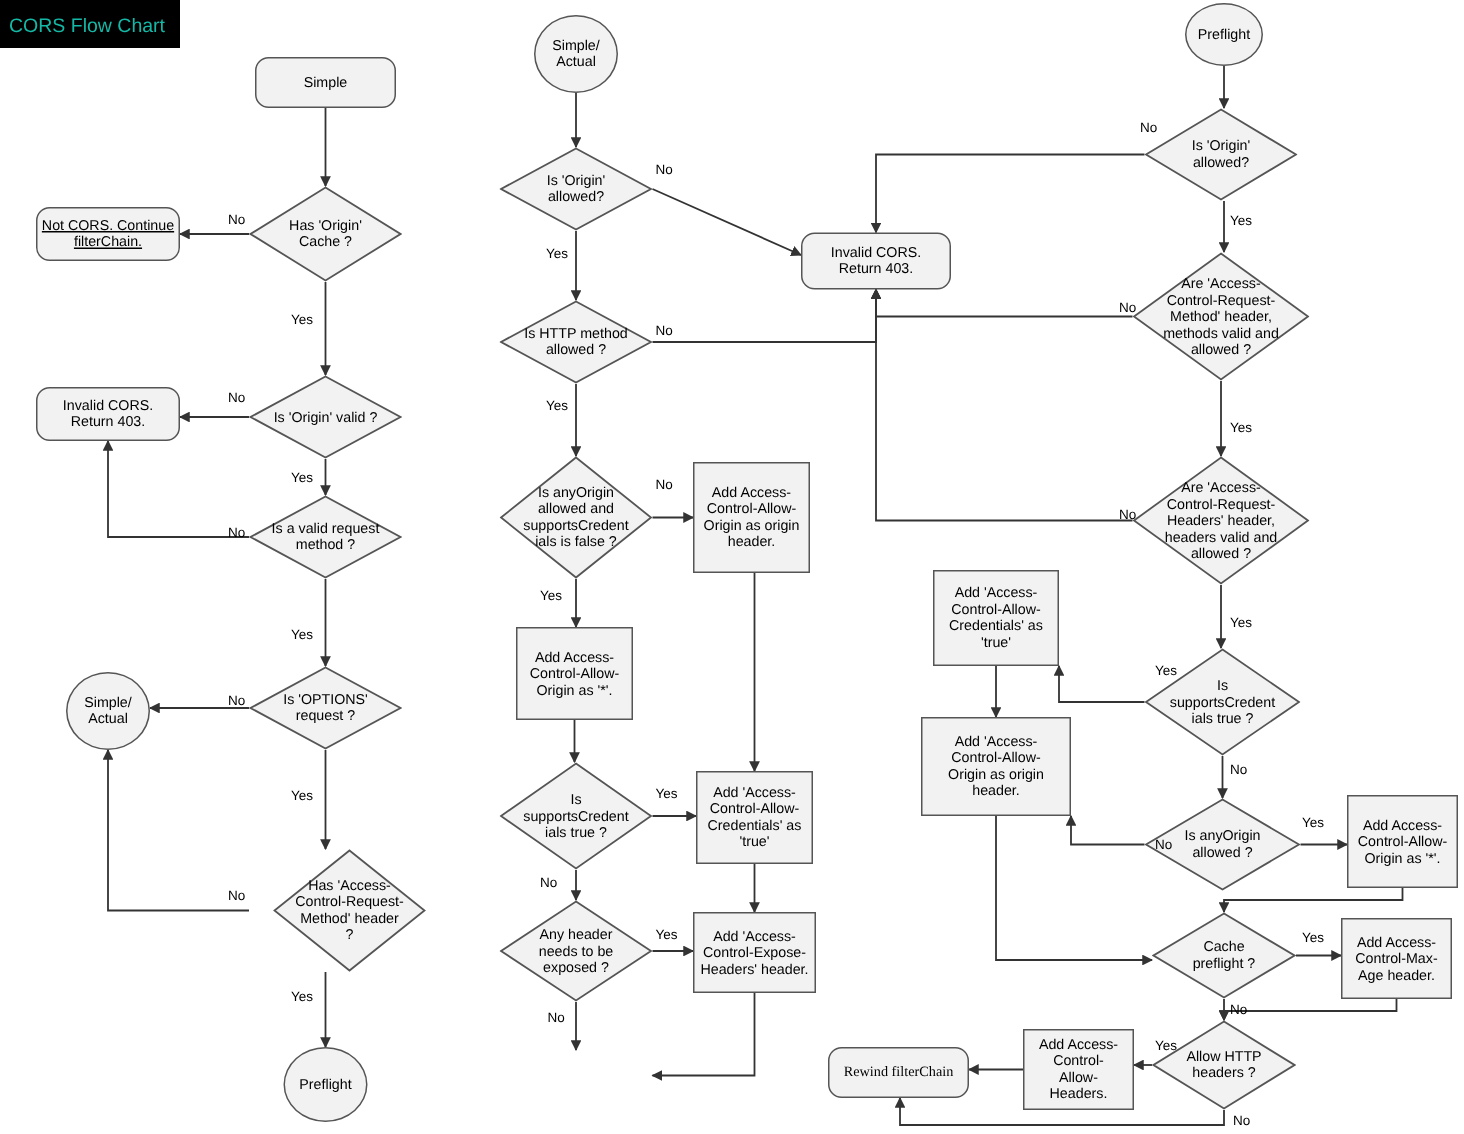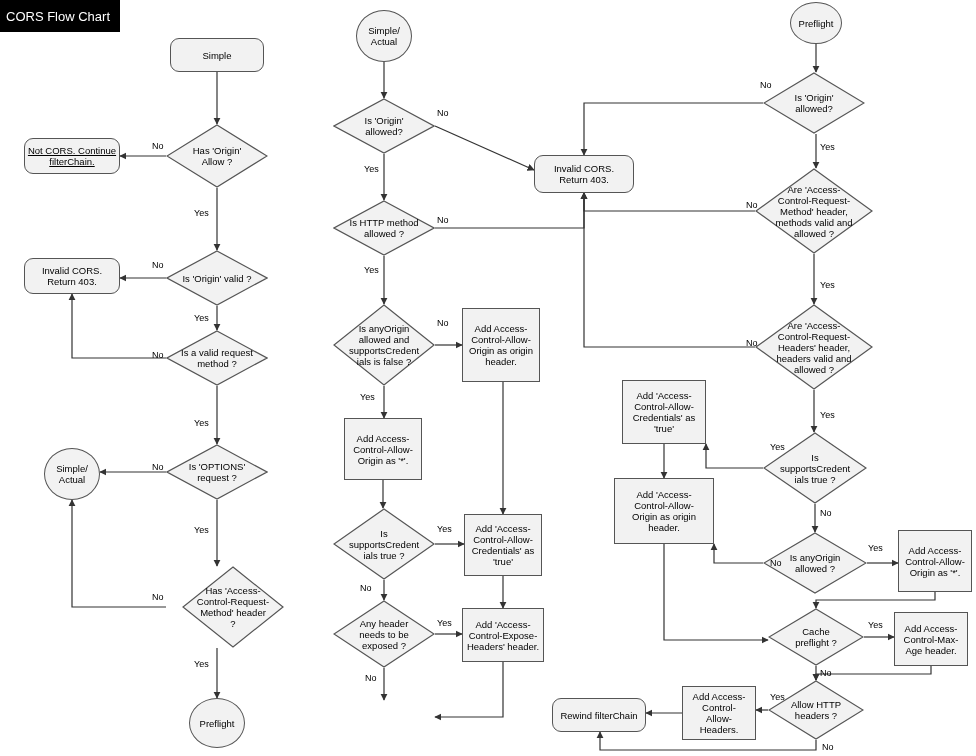--- a/index.html
+++ b/index.html
@@ -7,21 +7,21 @@
   #canvas{position:relative;width:976px;height:756px;overflow:hidden;background:#fff;}
   #canvas svg.edges{position:absolute;left:0;top:0;width:976px;height:756px;pointer-events:none;}
   .node{position:absolute;box-sizing:border-box;display:flex;align-items:center;justify-content:center;text-align:center;font-size:9.5px;line-height:11px;color:#000;background:#f2f2f2;border:1px solid #555;z-index:2;}
   .node .txt{display:block;padding:1px 2px;white-space:pre-line;}
   .rect{border-radius:0;}
   .round{border-radius:9px;}
   .ellipse{border-radius:50%;}
   .diamond{background:transparent;border:none;}
   .diamond .dshape{position:absolute;left:0;top:0;width:100%;height:100%;}
   .diamond .txt{position:relative;z-index:2;}
-  .title{position:absolute;left:0;top:0;width:120px;height:32px;background:#000;color:#ffffff;display:flex;align-items:center;padding-left:6px;box-sizing:border-box;font-size:13px;z-index:5;}
+  .title{position:absolute;left:0;top:0;width:120px;height:32px;background:#000;color:#14b8a6;display:flex;align-items:center;padding-left:6px;box-sizing:border-box;font-size:13px;z-index:5;}
   .elabel{position:absolute;font-size:9px;color:#000;z-index:3;background:transparent;}
 </style>
 </head>
 <body>
 
 <div id="canvas">
 
   <svg class="edges" xmlns="http://www.w3.org/2000/svg">
     <defs>
       <marker id="arw" viewBox="0 0 10 10" refX="9" refY="5" markerWidth="6" markerHeight="6" orient="auto-start-reverse">
@@ -84,21 +84,21 @@
   <div class="title">CORS Flow Chart</div>
 
 <div class="node round" style="left: 170px; top: 38px; width: 94px; height: 34px;">
       <span class="txt">Simple</span>
     </div>
     <div class="node diamond" style="left: 166px; top: 124px; width: 102px; height: 64px;">
       <svg class="dshape" viewBox="0 0 102 64" preserveAspectRatio="none" xmlns="http://www.w3.org/2000/svg">
         <polygon points="51,1 101,32 51,63 1,32" fill="#f2f2f2" stroke="#555" stroke-width="1.2"></polygon>
       </svg>
       <span class="txt">Has 'Origin'
-Allow ?</span>
+Cache ?</span>
     </div>
     <div class="node round" style="left: 24px; top: 138px; width: 96px; height: 36px; text-decoration: underline;">
       <span class="txt">Not CORS. Continue
 filterChain.</span>
     </div>
     <div class="node diamond" style="left: 166px; top: 250px; width: 102px; height: 56px;">
       <svg class="dshape" viewBox="0 0 102 56" preserveAspectRatio="none" xmlns="http://www.w3.org/2000/svg">
         <polygon points="51,1 101,28 51,55 1,28" fill="#f2f2f2" stroke="#555" stroke-width="1.2"></polygon>
       </svg>
       <span class="txt">Is 'Origin' valid ?</span>
@@ -286,21 +286,21 @@
       </svg>
       <span class="txt">Allow HTTP
 headers ?</span>
     </div>
     <div class="node rect" style="left: 682px; top: 686px; width: 74px; height: 54px;">
       <span class="txt">Add Access-
 Control-
 Allow-
 Headers.</span>
     </div>
-    <div class="node round" style="left: 552px; top: 698px; width: 94px; height: 34px;">
+    <div class="node round" style="left: 552px; top: 698px; width: 94px; height: 34px; font-family: Liberation Serif, serif;">
       <span class="txt">Rewind filterChain</span>
     </div>
     <div class="elabel" style="left: 152px; top: 141px;">No</div>
     <div class="elabel" style="left: 194px; top: 208px;">Yes</div>
     <div class="elabel" style="left: 152px; top: 260px;">No</div>
     <div class="elabel" style="left: 194px; top: 313px;">Yes</div>
     <div class="elabel" style="left: 152px; top: 350px;">No</div>
     <div class="elabel" style="left: 194px; top: 418px;">Yes</div>
     <div class="elabel" style="left: 152px; top: 462px;">No</div>
     <div class="elabel" style="left: 194px; top: 525px;">Yes</div>

